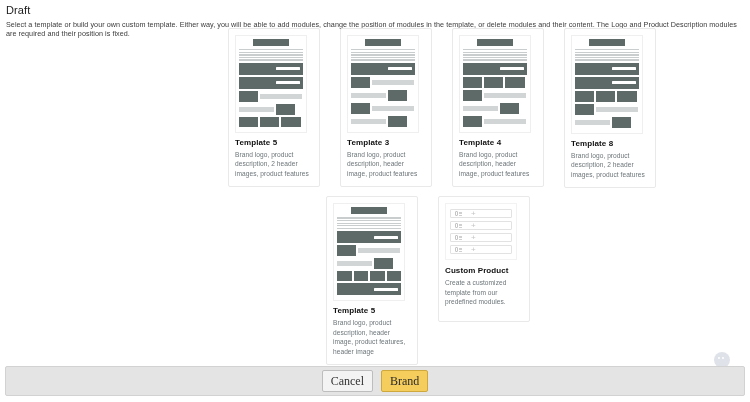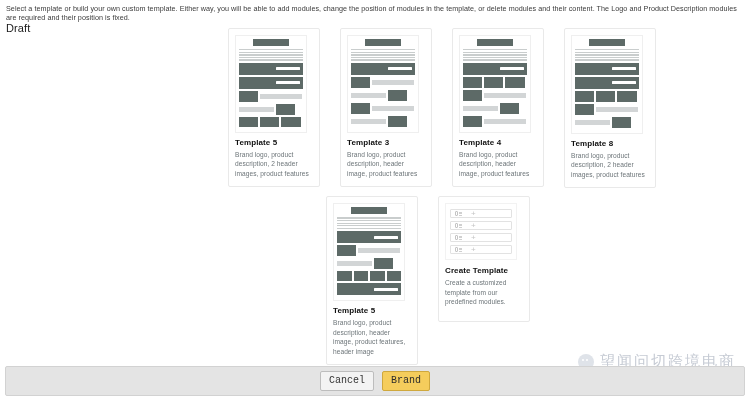--- a/index.html
+++ b/index.html
@@ -189,22 +189,22 @@
     height: 30px;
     background: #e4e4e4;
     border: 1px solid #d2d2d2;
     border-radius: 2px;
     box-sizing: border-box;
     display: flex;
     align-items: center;
     justify-content: center;
   }
   .btn {
-    font-size: 10px;
-    font-family: Liberation Mono, monospace;
+    font-size: 12px;
+    font-family: Liberation Serif, serif;
     padding: 3px 8px;
     border-radius: 2px;
     cursor: pointer;
     line-height: 1.2;
     margin: 0 4px;
     box-sizing: border-box;
   }
   #cancel-button {
     background: #f3f3f3;
     border: 1px solid #bdbdbd;
@@ -245,22 +245,22 @@
     background: #ffffff;
     border-radius: 50%;
   }
   #wechat-icon::before { width: 2px; height: 2px; left: 4px;  top: 5px; }
   #wechat-icon::after  { width: 2px; height: 2px; left: 8px;  top: 5px; }
 </style>
 </head>
 <body>
 
 <div id="page-header">
+  <div id="page-title">Draft</div>
   <div id="page-subtitle">Select a template or build your own custom template. Either way, you will be able to add modules, change the position of modules in the template, or delete modules and their content. The Logo and Product Description modules are required and their position is fixed.</div>
-  <div id="page-title">Draft</div>
 </div>
 
 <div id="template-grid">
 
   <div class="grid-row row-top">
 
     <div class="template-card card-tall">
       <div class="thumb">
         <div class="thumb-inner">
           <div class="blk" style="width:56%;height:7px;margin:0 auto 3px auto;"></div>
@@ -480,28 +480,27 @@
         </div>
         <div class="custom-row">
           <span class="mod-icon"></span>
           <span class="plus-icon">+</span>
         </div>
         <div class="custom-row">
           <span class="mod-icon"></span>
           <span class="plus-icon">+</span>
         </div>
       </div>
-      <div class="card-title">Create Template</div>
+      <div class="card-title">Custom Product</div>
       <div class="card-desc">Create a customized template from our predefined modules.</div>
     </div>
 
   </div>
 </div>
 
 <div id="watermark">
   <span id="wechat-icon"></span>
-  <span>望闻问切跨境电商</span>
 </div>
 
 <div id="footer-bar">
   <button class="btn" id="cancel-button">Cancel</button>
   <button class="btn" id="next-button">Brand</button>
 </div>
 
 </body></html>

